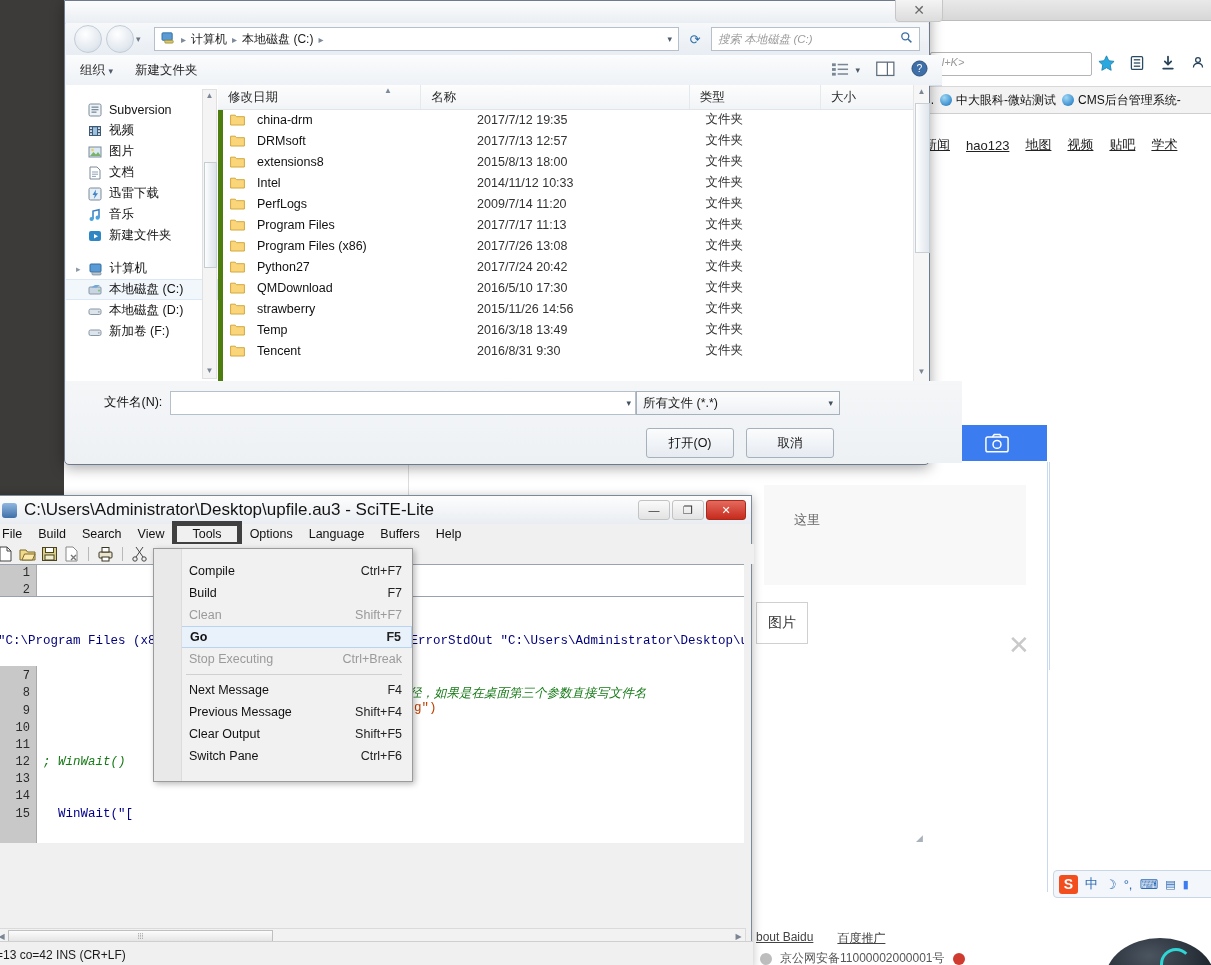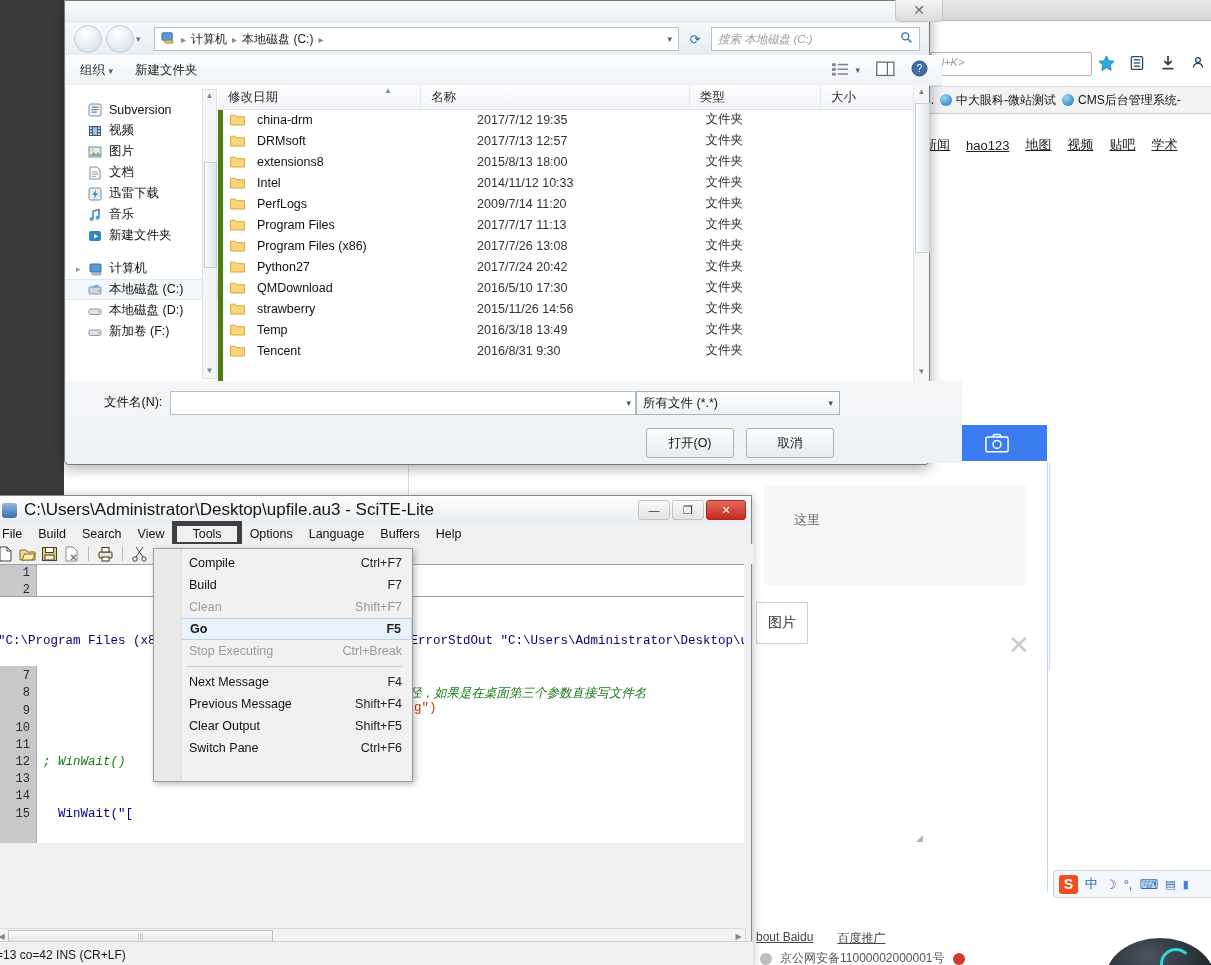--- a/index.html
+++ b/index.html
@@ -777,21 +777,21 @@
     <span class="harrow">◀</span>
     <span class="hthumb" style="width:263px">⦙⦙⦙</span>
     <span class="harrow" style="margin-left:auto">▶</span>
   </div>
 
   <div class="abs" id="sc-status">=13 co=42 INS (CR+LF)</div>
 </div>
 
 <div class="abs" id="tools-menu">
   <div class="abs" id="tools-gutter"></div>
-  <div style="padding-top:3px">
+  <div style="padding-top:11px">
     <div class="mi">
       <span>Compile</span>
       <span class="sc">Ctrl+F7</span>
     </div>
     <div class="mi">
       <span>Build</span>
       <span class="sc">F7</span>
     </div>
     <div class="mi dis">
       <span>Clean</span>

